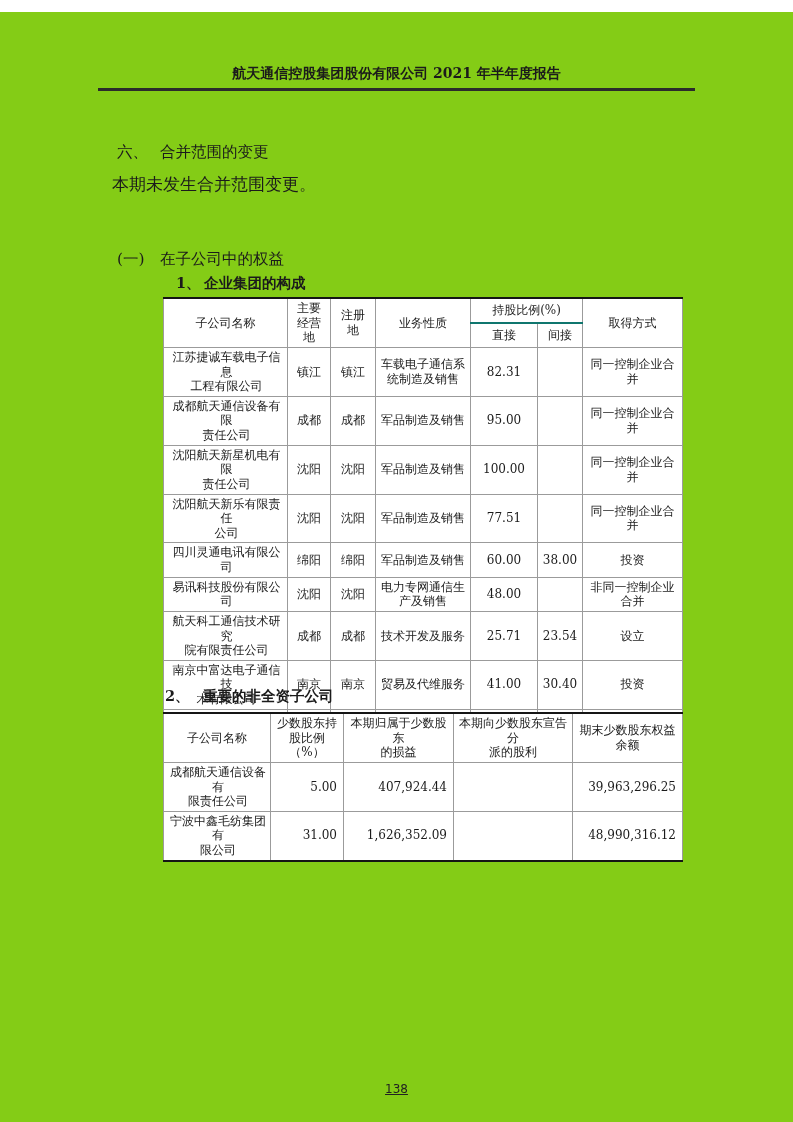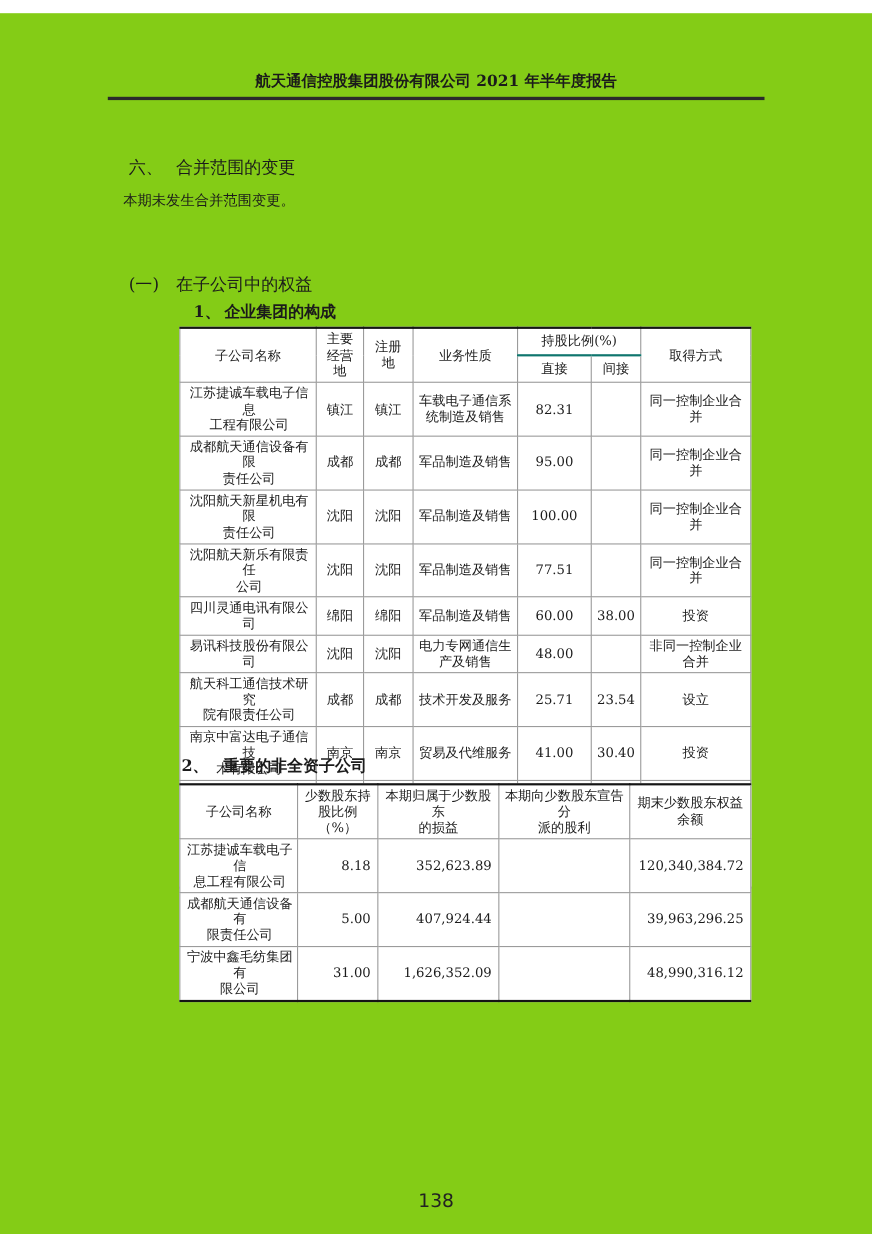--- a/index.html
+++ b/index.html
@@ -10,21 +10,21 @@
   .doc-header{
     position:absolute;left:98px;width:597px;top:53px;text-align:center;
     font-size:14px;font-weight:700;padding-bottom:5px;border-bottom:3px solid #2b2b2b;
   }
   .h-sec{position:absolute;font-size:15.5px;font-weight:400;white-space:nowrap;}
   .h-sec .num{display:inline-block;}
   #sec6{left:117px;top:130px;}
   #sec7{left:117px;top:209px;}
   #sec7-1{left:117px;top:237px;}
   #sec6 .num,#sec7 .num,#sec7-1 .num{width:43px;}
-  .body-text{position:absolute;left:112px;top:161px;font-size:13px;}
+  .body-text{position:absolute;left:112px;top:161px;font-size:17px;}
   .h-sub{position:absolute;font-size:14.5px;font-weight:700;white-space:nowrap;}
   #sub1{left:176px;top:262px;}
   #sub1 .num{display:inline-block;width:28px;}
   #sub2{left:165px;top:675px;}
   #sub2 .num{display:inline-block;width:38px;}
 
   table{
     position:absolute;left:163px;width:519px;border-collapse:collapse;table-layout:fixed;
     border-top:2.5px solid #151515;border-bottom:2.5px solid #151515;background:#fff;
   }
@@ -45,21 +45,21 @@
   .cell-right{text-align:right;padding-right:6px;}
 
   #table1 col.c1{width:124px;} #table1 col.c2{width:43px;} #table1 col.c3{width:45px;}
   #table1 col.c4{width:95px;}  #table1 col.c5{width:67px;} #table1 col.c6{width:45px;}
   #table1 col.c7{width:100px;}
   #table2 col.c1{width:107px;} #table2 col.c2{width:73px;} #table2 col.c3{width:110px;}
   #table2 col.c4{width:119px;} #table2 col.c5{width:110px;}
 
   .page-num{
     position:absolute;top:1070px;left:0;width:100%;text-align:center;
-    font-size:17px;font-family:"DejaVu Sans","Liberation Sans",sans-serif;color:#222;
+    font-size:12px;font-family:"DejaVu Sans","Liberation Sans",sans-serif;color:#222;text-decoration:underline;
   }
 </style>
 </head>
 <body>
 
 <div class="page">
 
   <div class="doc-header">航天通信控股集团股份有限公司 2021 年半年度报告</div>
 
   <div class="h-sec" id="sec6">
@@ -226,28 +226,20 @@
       <th>少数股东持
 股比例（%）</th>
       <th>本期归属于少数股东
 的损益</th>
       <th>本期向少数股东宣告分
 派的股利</th>
       <th>期末少数股东权益
 余额</th>
     </tr>
     <tr>
-      <td class="cell-left">江苏捷诚车载电子信
-息工程有限公司</td>
-      <td class="cell-right">8.18</td>
-      <td class="cell-right">352,623.89</td>
-      <td class="cell-right"></td>
-      <td class="cell-right">120,340,384.72</td>
-    </tr>
-    <tr>
       <td class="cell-left">成都航天通信设备有
 限责任公司</td>
       <td class="cell-right">5.00</td>
       <td class="cell-right">407,924.44</td>
       <td class="cell-right"></td>
       <td class="cell-right">39,963,296.25</td>
     </tr>
     <tr>
       <td class="cell-left">宁波中鑫毛纺集团有
 限公司</td>

